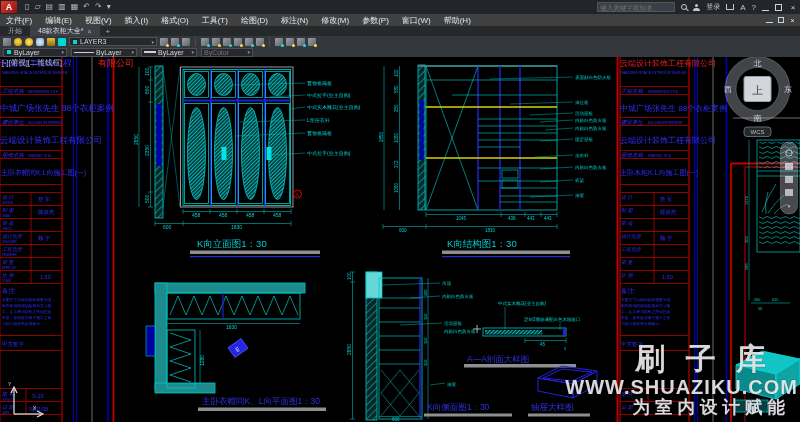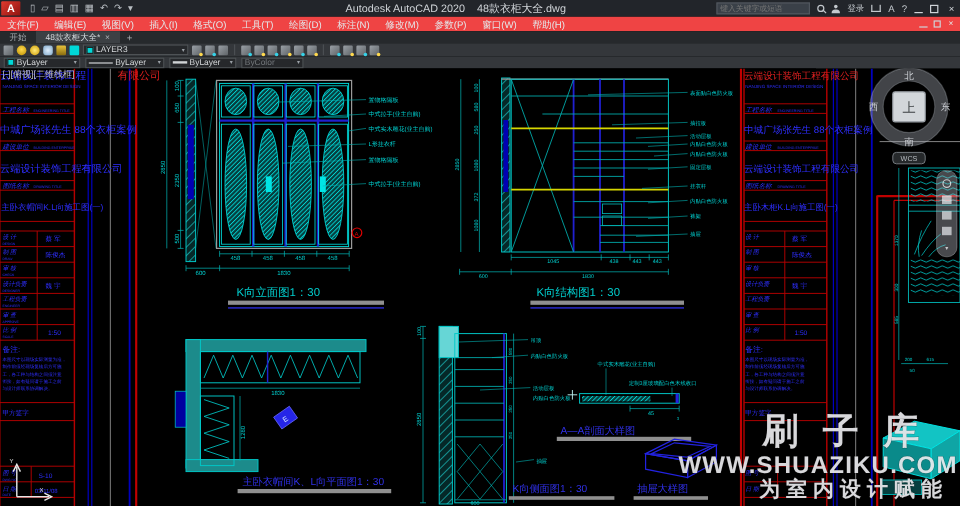--- a/index.html
+++ b/index.html
@@ -27,21 +27,21 @@
   .person::after { content:""; position:absolute; left:0; bottom:0; width:7px; height:3px; border-radius:3px 3px 0 0; background:#c3c8cd; }
   .signin { font-size:7px; color:#c3c8cd; }
   .cart { width:8px; height:6px; border-bottom:1px solid #c3c8cd; border-left:1px solid #c3c8cd; border-right:1px solid #c3c8cd; position:relative; }
   .acct { font-size:8px; color:#c3c8cd; }
   .help { font-size:8px; color:#c3c8cd; }
   .winbtn { font-size:8px; color:#cfd3d7; width:10px; text-align:center; }
   .boxbtn { width:7px; height:7px; border:1px solid #cfd3d7; }
   .minbtn { width:7px; height:1px; background:#cfd3d7; margin-top:6px; }
 
   
-  .menubar { position:absolute; top:14px; left:0; width:800px; height:12px; background:#ef4444;
+  .menubar { position:absolute; top:14px; left:0; width:800px; height:12px; background:#404040;
     display:flex; align-items:center; gap:13px; padding-left:6px; }
   .menubar span { font-size:8px; color:#e4e7e9; white-space:nowrap; }
   .doc-btns { position:absolute; right:4px; top:0; display:flex; gap:5px; align-items:center; height:12px; }
 
   
   .tabsrow { position:absolute; top:26px; left:0; width:800px; height:10px; background:#26292c; display:flex; align-items:stretch; }
   .ftab { display:flex; align-items:center; padding:0 8px; font-size:7px; color:#a9aeb3; }
   .ftab.active { background:#3c4044; color:#d9dde1; gap:4px; }
   .ftab .x { color:#a9aeb3; font-size:7px; }
   .addtab { display:flex; align-items:center; padding:0 6px; color:#a9aeb3; font-size:8px; }
@@ -83,23 +83,20 @@
     <div class="acad-logo">A</div>
     <div class="qat">
       <span>▯</span>
       <span>▱</span>
       <span>▤</span>
       <span>▥</span>
       <span>▦</span>
       <span>↶</span>
       <span>↷</span>
       <span>▾</span>
-    </div>
-    <div class="app-title">
-      <span>Autodesk AutoCAD 2020</span><b>48款衣柜大全.dwg</b>
     </div>
     <div class="tb-right">
       <input class="searchbox" placeholder="键入关键字或短语" style="">
       <span class="mag"></span>
       <span class="person"></span>
       <span class="signin">登录</span>
       <span class="cart"></span>
       <span class="acct">A</span>
       <span class="help">?</span>
       <span class="minbtn"></span>

